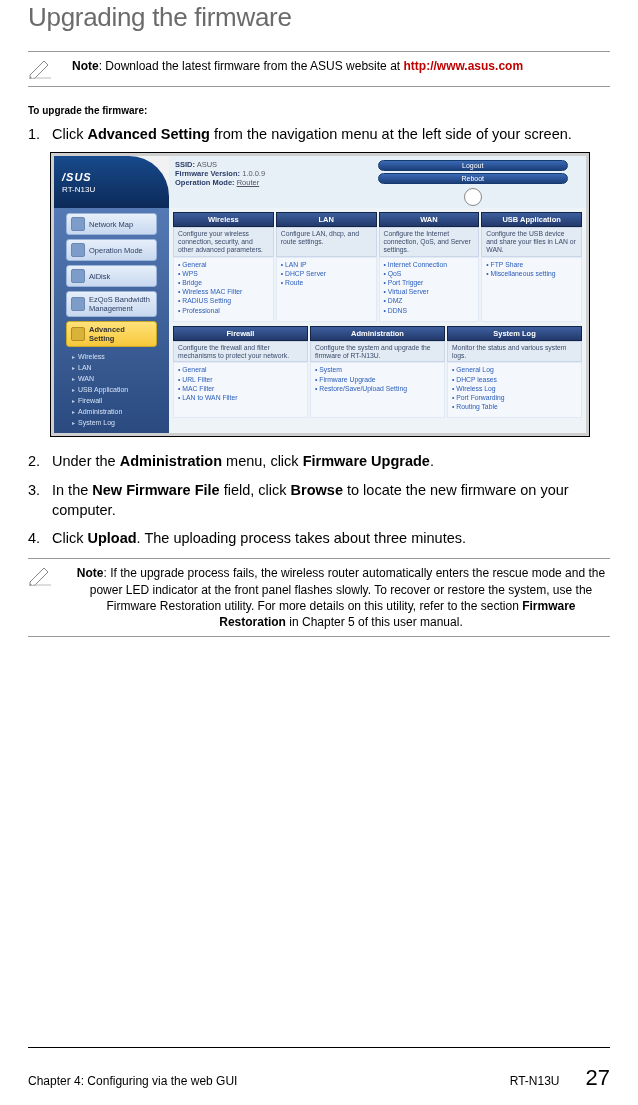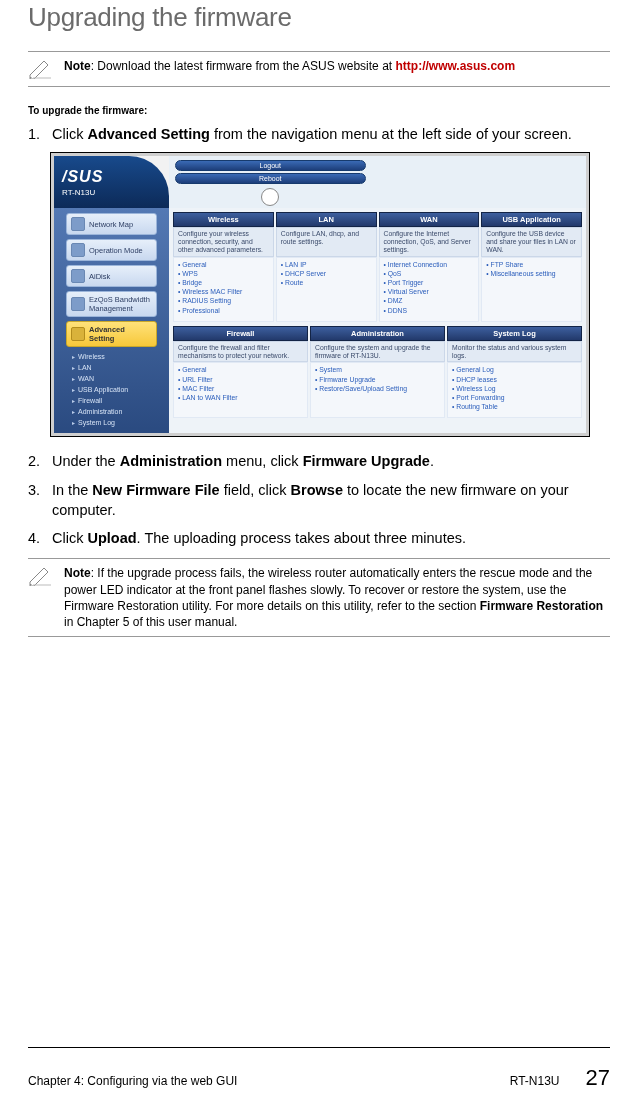--- a/index.html
+++ b/index.html
@@ -1,39 +1,39 @@
 <!DOCTYPE html>
 <html><head>
 <meta charset="utf-8">
 <style>
   * { box-sizing: border-box; margin: 0; padding: 0; }
   html, body { width: 638px; font-family: Arial, Helvetica, sans-serif; color: #000; background: #fff; }
   body { padding: 0 28px 10px 28px; position: relative; min-height: 1105px; }
 
   h1.title { font-size: 26px; font-weight: normal; color: #6b6b6b; letter-spacing: -0.3px; margin-top: 2px; margin-bottom: 18px; }
 
-  .note-row { border-top: 1px solid #999; border-bottom: 1px solid #999; padding: 6px 0; display: flex; align-items: flex-start; gap: 8px; margin-bottom: 18px; }
+  .note-row { border-top: 1px solid #999; border-bottom: 1px solid #999; padding: 6px 0; display: flex; align-items: flex-start; gap: 16px; margin-bottom: 18px; text-align: center; }
   .note-row .pencil { flex: 0 0 auto; width: 28px; height: 22px; display:flex; align-items:center; justify-content:center; }
   .note-row .note-text { font-size: 12px; line-height: 1.35; }
   .note-row .note-text .url { color: #c00000; font-weight: bold; }
 
   h2.subhead { font-size: 10px; font-weight: bold; margin-bottom: 8px; }
 
   ol.steps { list-style: none; counter-reset: step; font-size: 14.5px; line-height: 1.4; }
   ol.steps > li { counter-increment: step; margin-bottom: 8px; padding-left: 24px; position: relative; }
   ol.steps > li::before { content: counter(step) "."; position: absolute; left: 0; top: 0; }
   ol.steps b { font-weight: bold; }
 
   
   .router-wrap { border: 1px solid #000; background: #cfcfcf; padding: 3px; margin: 6px 0 14px 22px; width: 540px; }
   .router { background: #f2f2f2; font-size: 8px; color: #3a4a6a; position: relative; }
 
   .r-top { display: flex; }
   .r-logo { width: 115px; height: 52px; background: linear-gradient(#184a8c,#0c2a58); border-radius: 0 40px 0 0; display:flex; flex-direction:column; justify-content:center; padding-left:8px; color:#fff; }
-  .r-logo .asus { font-weight:bold; font-size:16px; font-style:italic; letter-spacing:1px; }
+  .r-logo .asus { font-weight:bold; font-size:11px; font-style:italic; letter-spacing:1px; }
   .r-logo .model { font-size:8px; margin-top:2px; }
 
   .r-info { flex:1; background:#e8f0f7; padding:4px 6px 2px 6px; display:grid; grid-template-columns: 1fr 1fr auto; gap:2px 12px; font-size:7.5px; color:#2a3c66; }
   .r-info .lbl { font-weight:bold; }
   .r-info .val { color:#556; }
   .r-info .lang-sel { border:1px solid #7aa; background:#fff; padding:0 4px; height:11px; line-height:11px; display:inline-flex; align-items:center; gap:14px; }
   .r-info .lang-sel::after { content:"▾"; font-size:7px; }
   .r-btncol { display:flex; flex-direction:column; gap:2px; }
   .r-btn { background: linear-gradient(#3a6ab5,#1d3e7a); border:1px solid #163a6d; border-radius:8px; color:#fff; font-size:7px; padding:1px 8px; text-align:center; }
   .r-btncol .smiley { width:18px; height:18px; border:1px solid #888; border-radius:50%; background:#fff; margin:2px auto 0; position:relative; }
@@ -100,20 +100,24 @@
 </ol>
 
 <div class="router-wrap">
   <div class="router">
     <div class="r-top">
       <div class="r-logo">
         <div class="asus">/SUS</div>
         <div class="model">RT-N13U</div>
       </div>
       <div class="r-info">
+        <div><span class="lbl">SSID:</span> <span class="val">ASUS</span><br>
+             <span class="lbl">Firmware Version:</span> <span class="val">1.0.0.9</span><br>
+             <span class="lbl">Operation Mode:</span> <span class="val" style="text-decoration:underline">Router</span>
+        </div>
         <div class="r-btncol">
           <div class="r-btn">Logout</div>
           <div class="r-btn">Reboot</div>
           <div class="smiley"></div>
         </div>
       </div>
     </div>
 
     <div class="r-body">
       <div class="r-side">

